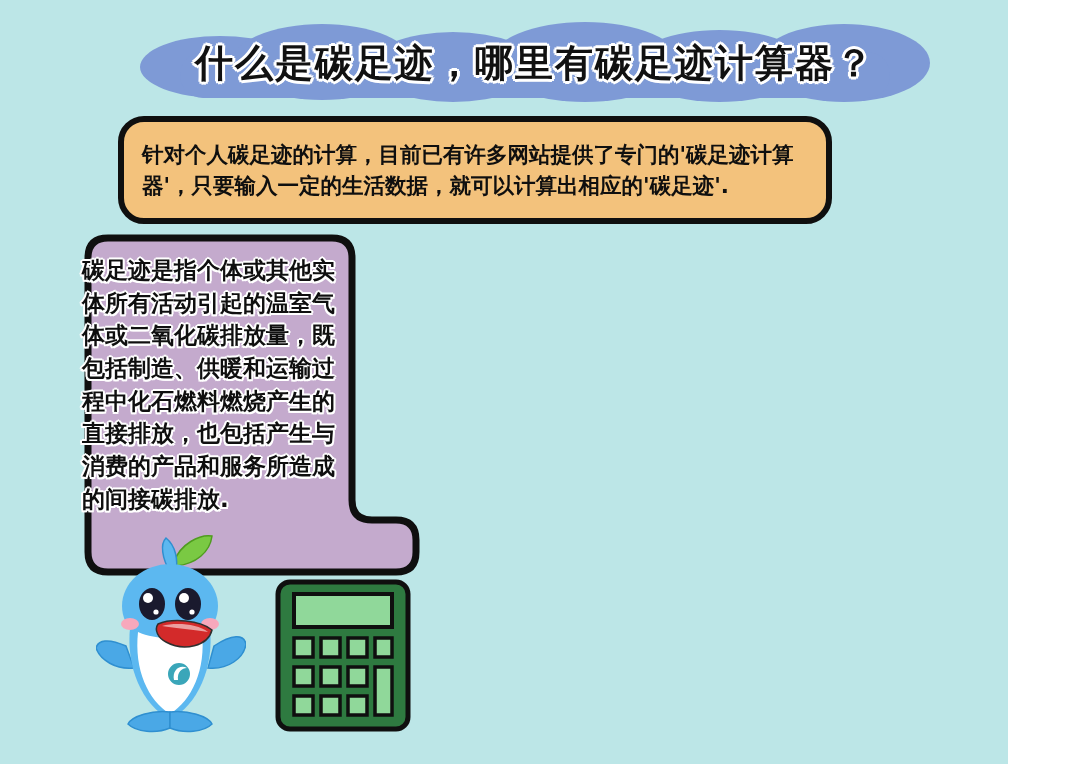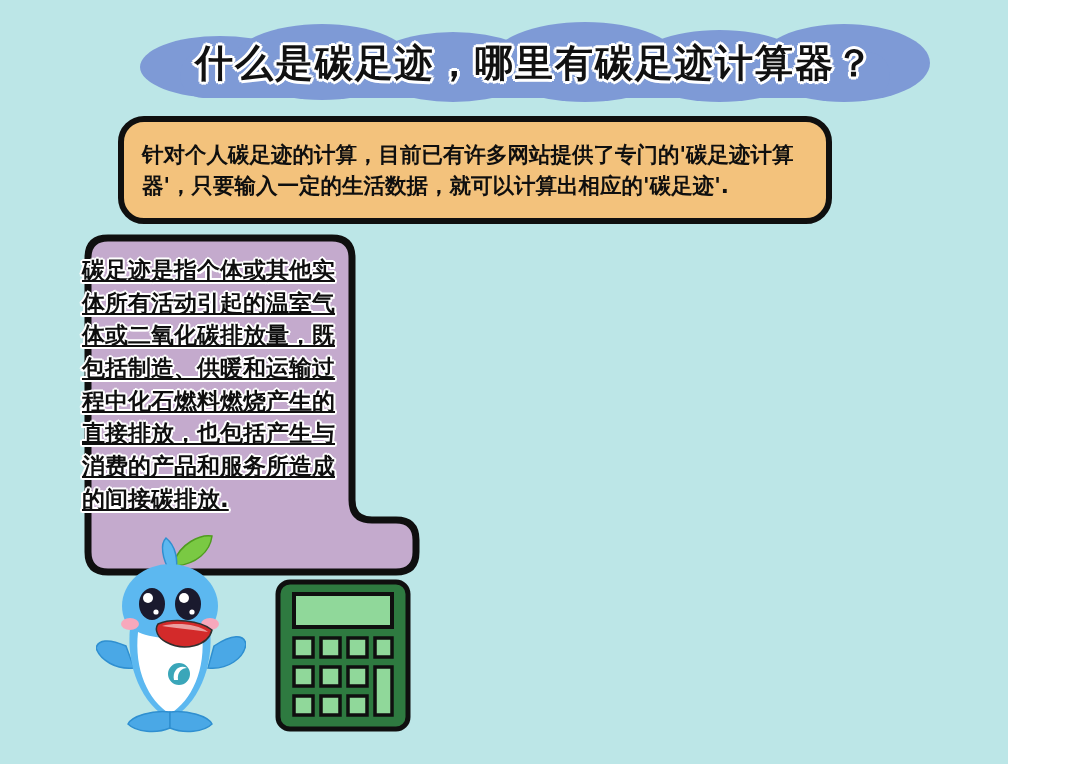--- a/index.html
+++ b/index.html
@@ -99,21 +99,20 @@
     width: 272px;
     font-family: "DejaVu Sans", sans-serif;
     font-size: 23px;
     font-weight: bold;
     line-height: 1.42;
     color: #0f0f0f;
     text-shadow:
       -1.5px -1.5px 0 #fff,  1.5px -1.5px 0 #fff,
       -1.5px  1.5px 0 #fff,  1.5px  1.5px 0 #fff,
       -2px 0 0 #fff, 2px 0 0 #fff, 0 -2px 0 #fff, 0 2px 0 #fff;
-    text-decoration: underline;
   }
 
   
   #footprint-panel {
     position: absolute;
     left: 475px;
     top: 228px;
     width: 483px;
     height: 492px;
     background: #ffffff;

